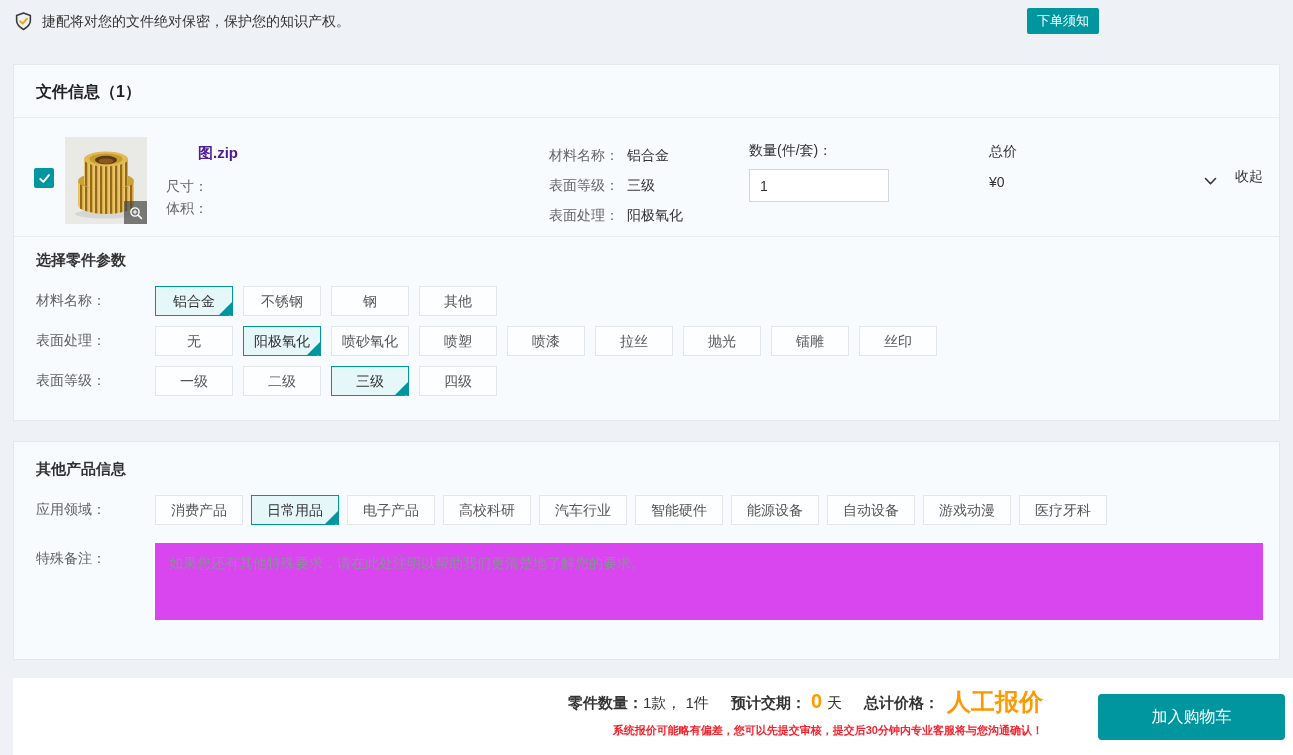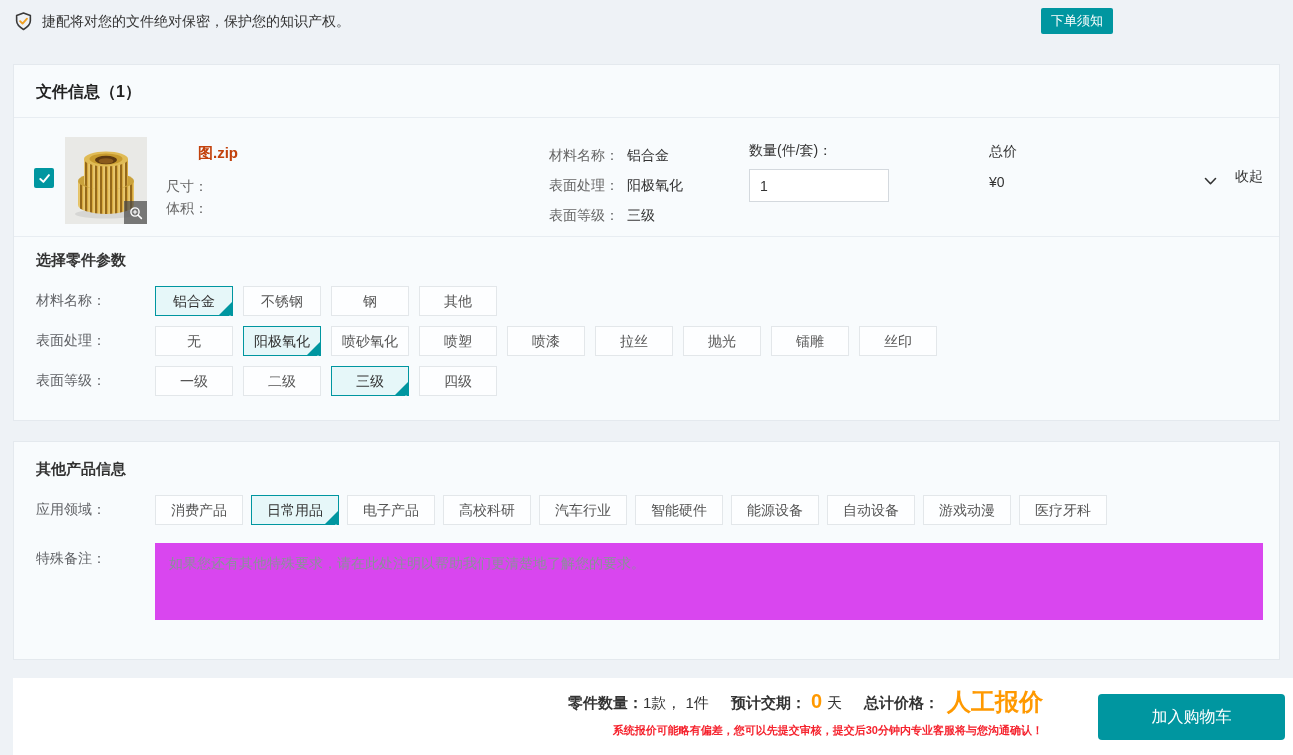--- a/index.html
+++ b/index.html
@@ -8,21 +8,21 @@
     position:relative;
     background:#eef2f6;
     font-family:"Liberation Sans","DejaVu Sans",sans-serif;
     color:#333;
   }
   
   .topbar { position:absolute; left:0; top:0; width:1116px; height:48px; }
   .notice { position:absolute; left:14px; top:12px; display:flex; align-items:center; gap:9px; }
   .notice-text { font-size:14px; color:#333; }
   .order-btn {
-    position:absolute; right:3px; top:8px; height:26px; padding:0 10px;
+    position:absolute; right:17px; top:8px; height:26px; padding:0 10px;
     background:#0096a0; color:#fff; font-size:13px; border:none; border-radius:2px; cursor:pointer;
     font-family:inherit;
   }
   
   .card { position:absolute; left:13px; width:1267px; background:#f8fbfd; border:1px solid #e4e9ee; }
   .card1 { top:64px; height:357px; }
   .card2 { top:441px; height:219px; }
   .card-header {
     height:53px; line-height:53px; padding-left:22px;
     font-size:16px; font-weight:bold; color:#222; border-bottom:1px solid #e8edf2;
@@ -35,21 +35,21 @@
   }
   .thumb {
     position:absolute; left:51px; top:19px; width:82px; height:87px;
     background:#e9e9e6; overflow:hidden; cursor:pointer;
   }
   .thumb-zoom {
     position:absolute; right:0; bottom:0; width:23px; height:23px;
     background:rgba(75,75,75,.72); display:flex; align-items:center; justify-content:center;
   }
   .file-meta { position:absolute; left:152px; top:26px; }
-  .file-name { font-size:15px; font-weight:bold; color:#c2410c;padding-left:32px; }
+  .file-name { font-size:15px; font-weight:bold; color:#4c1d95;padding-left:32px; }
   .file-dim { margin-top:12px; font-size:14px; color:#666; line-height:22px; }
   .file-vol { font-size:14px; color:#666; line-height:22px; }
   .detail-col { position:absolute; left:535px; top:22px; font-size:14px; }
   .detail-row { line-height:30px; }
   .detail-row .lbl { color:#666; margin-right:8px; }
   .detail-row .val { color:#333; }
   .qty-col { position:absolute; left:735px; top:23px; }
   .qty-label { font-size:14px; color:#333; }
   .qty-input {
     display:block; margin-top:9px; width:140px; height:33px;
@@ -168,24 +168,24 @@
       <div class="file-name">图.zip</div>
       <div class="file-dim">尺寸：</div>
       <div class="file-vol">体积：</div>
     </div>
 
     <div class="detail-col">
       <div class="detail-row">
         <span class="lbl">材料名称：</span><span class="val">铝合金</span>
       </div>
       <div class="detail-row">
+        <span class="lbl">表面等级：</span><span class="val">三级</span>
+      </div>
+      <div class="detail-row">
         <span class="lbl">表面处理：</span><span class="val">阳极氧化</span>
-      </div>
-      <div class="detail-row">
-        <span class="lbl">表面等级：</span><span class="val">三级</span>
       </div>
     </div>
 
     <div class="qty-col">
       <span class="qty-label">数量(件/套)：</span>
       <input class="qty-input" type="text" value="1" style="">
     </div>
 
     <div class="price-col">
       <div>总价</div>

